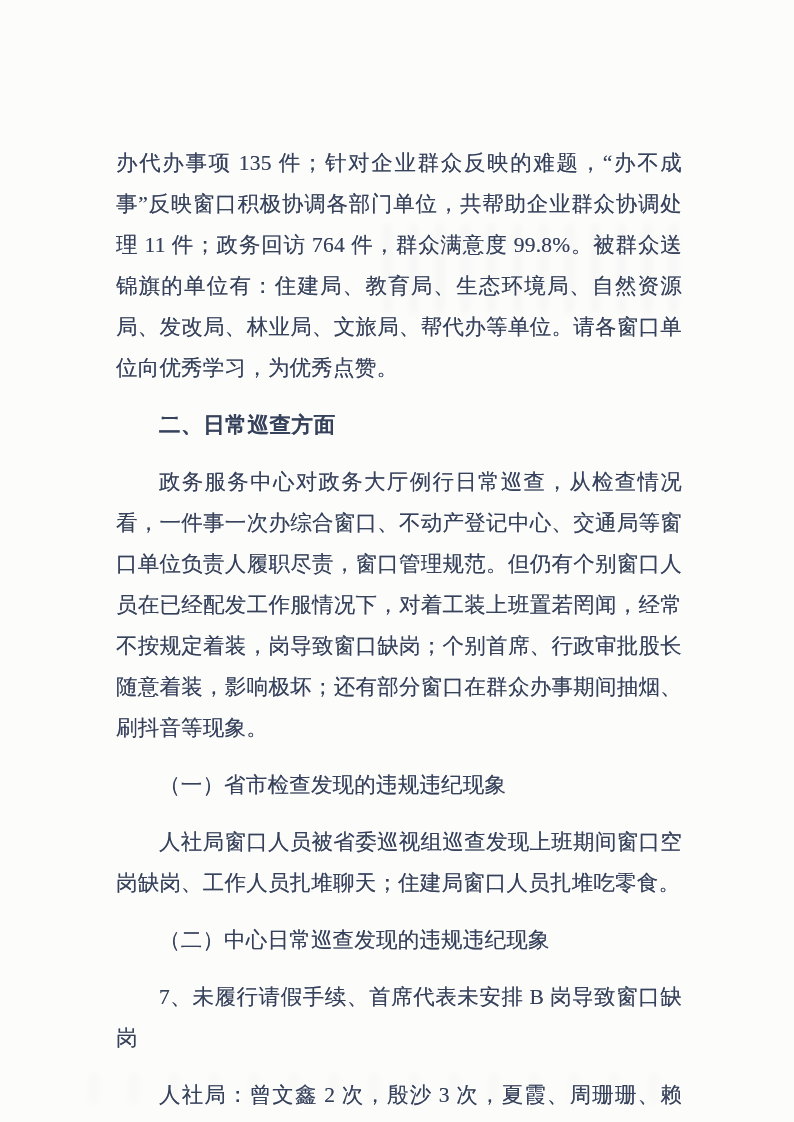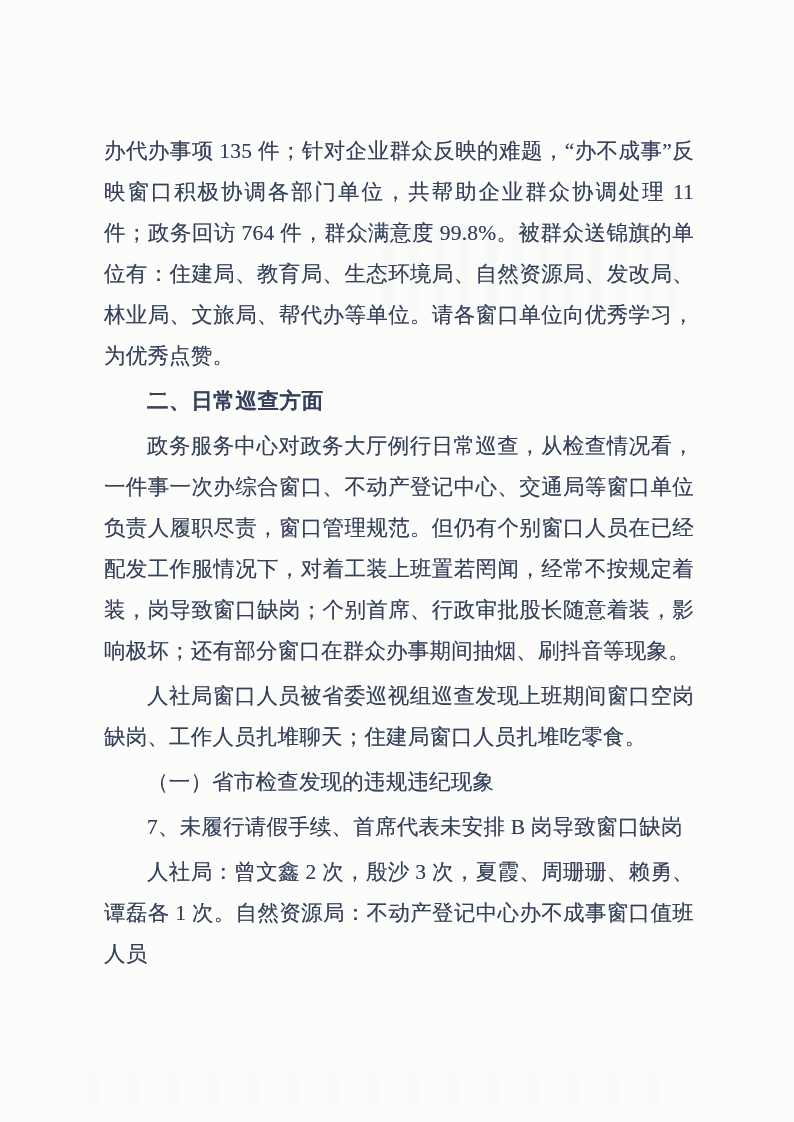--- a/index.html
+++ b/index.html
@@ -47,21 +47,21 @@
     width: 598px;
     font-size: 21.5px;
     line-height: 41px;
     color: #36415c;
     text-align: justify;
     letter-spacing: 0.2px;
     text-shadow: 0 0 0.5px rgba(54,65,92,0.55);
   }
 
   .para {
-    margin: 4px;
+    margin: 16px;
     text-indent: 2em;
   }
   .para.continuation { text-indent: 0; }
   .para.heading {
     font-weight: 700;
     font-family: "Liberation Sans", "DejaVu Sans", sans-serif;
     letter-spacing: 0.6px;
   }
 </style>
 </head>
@@ -72,24 +72,25 @@
   <div class="scan-artifact top-right"></div>
   <div class="scan-artifact bottom"></div>
 
   <div class="content">
     <p class="para continuation">办代办事项 135 件；针对企业群众反映的难题，“办不成事”反映窗口积极协调各部门单位，共帮助企业群众协调处理 11 件；政务回访 764 件，群众满意度 99.8%。被群众送锦旗的单位有：住建局、教育局、生态环境局、自然资源局、发改局、林业局、文旅局、帮代办等单位。请各窗口单位向优秀学习，为优秀点赞。</p>
 
     <p class="para heading">二、日常巡查方面</p>
 
     <p class="para">政务服务中心对政务大厅例行日常巡查，从检查情况看，一件事一次办综合窗口、不动产登记中心、交通局等窗口单位负责人履职尽责，窗口管理规范。但仍有个别窗口人员在已经配发工作服情况下，对着工装上班置若罔闻，经常不按规定着装，岗导致窗口缺岗；个别首席、行政审批股长随意着装，影响极坏；还有部分窗口在群众办事期间抽烟、刷抖音等现象。</p>
 
+    <p class="para">（一）省市检查发现的违规违纪现象</p>
+
     <p class="para">人社局窗口人员被省委巡视组巡查发现上班期间窗口空岗缺岗、工作人员扎堆聊天；住建局窗口人员扎堆吃零食。</p>
 
-    <p class="para">（一）省市检查发现的违规违纪现象</p>
 
-
+    <p class="para">（二）中心日常巡查发现的违规违纪现象</p>
 
     <p class="para">7、未履行请假手续、首席代表未安排 B 岗导致窗口缺岗</p>
 
     <p class="para">人社局：曾文鑫 2 次，殷沙 3 次，夏霞、周珊珊、赖勇、谭磊各 1 次。自然资源局：不动产登记中心办不成事窗口值班人员</p>
   </div>
 
 </div>
 
 </body></html>

